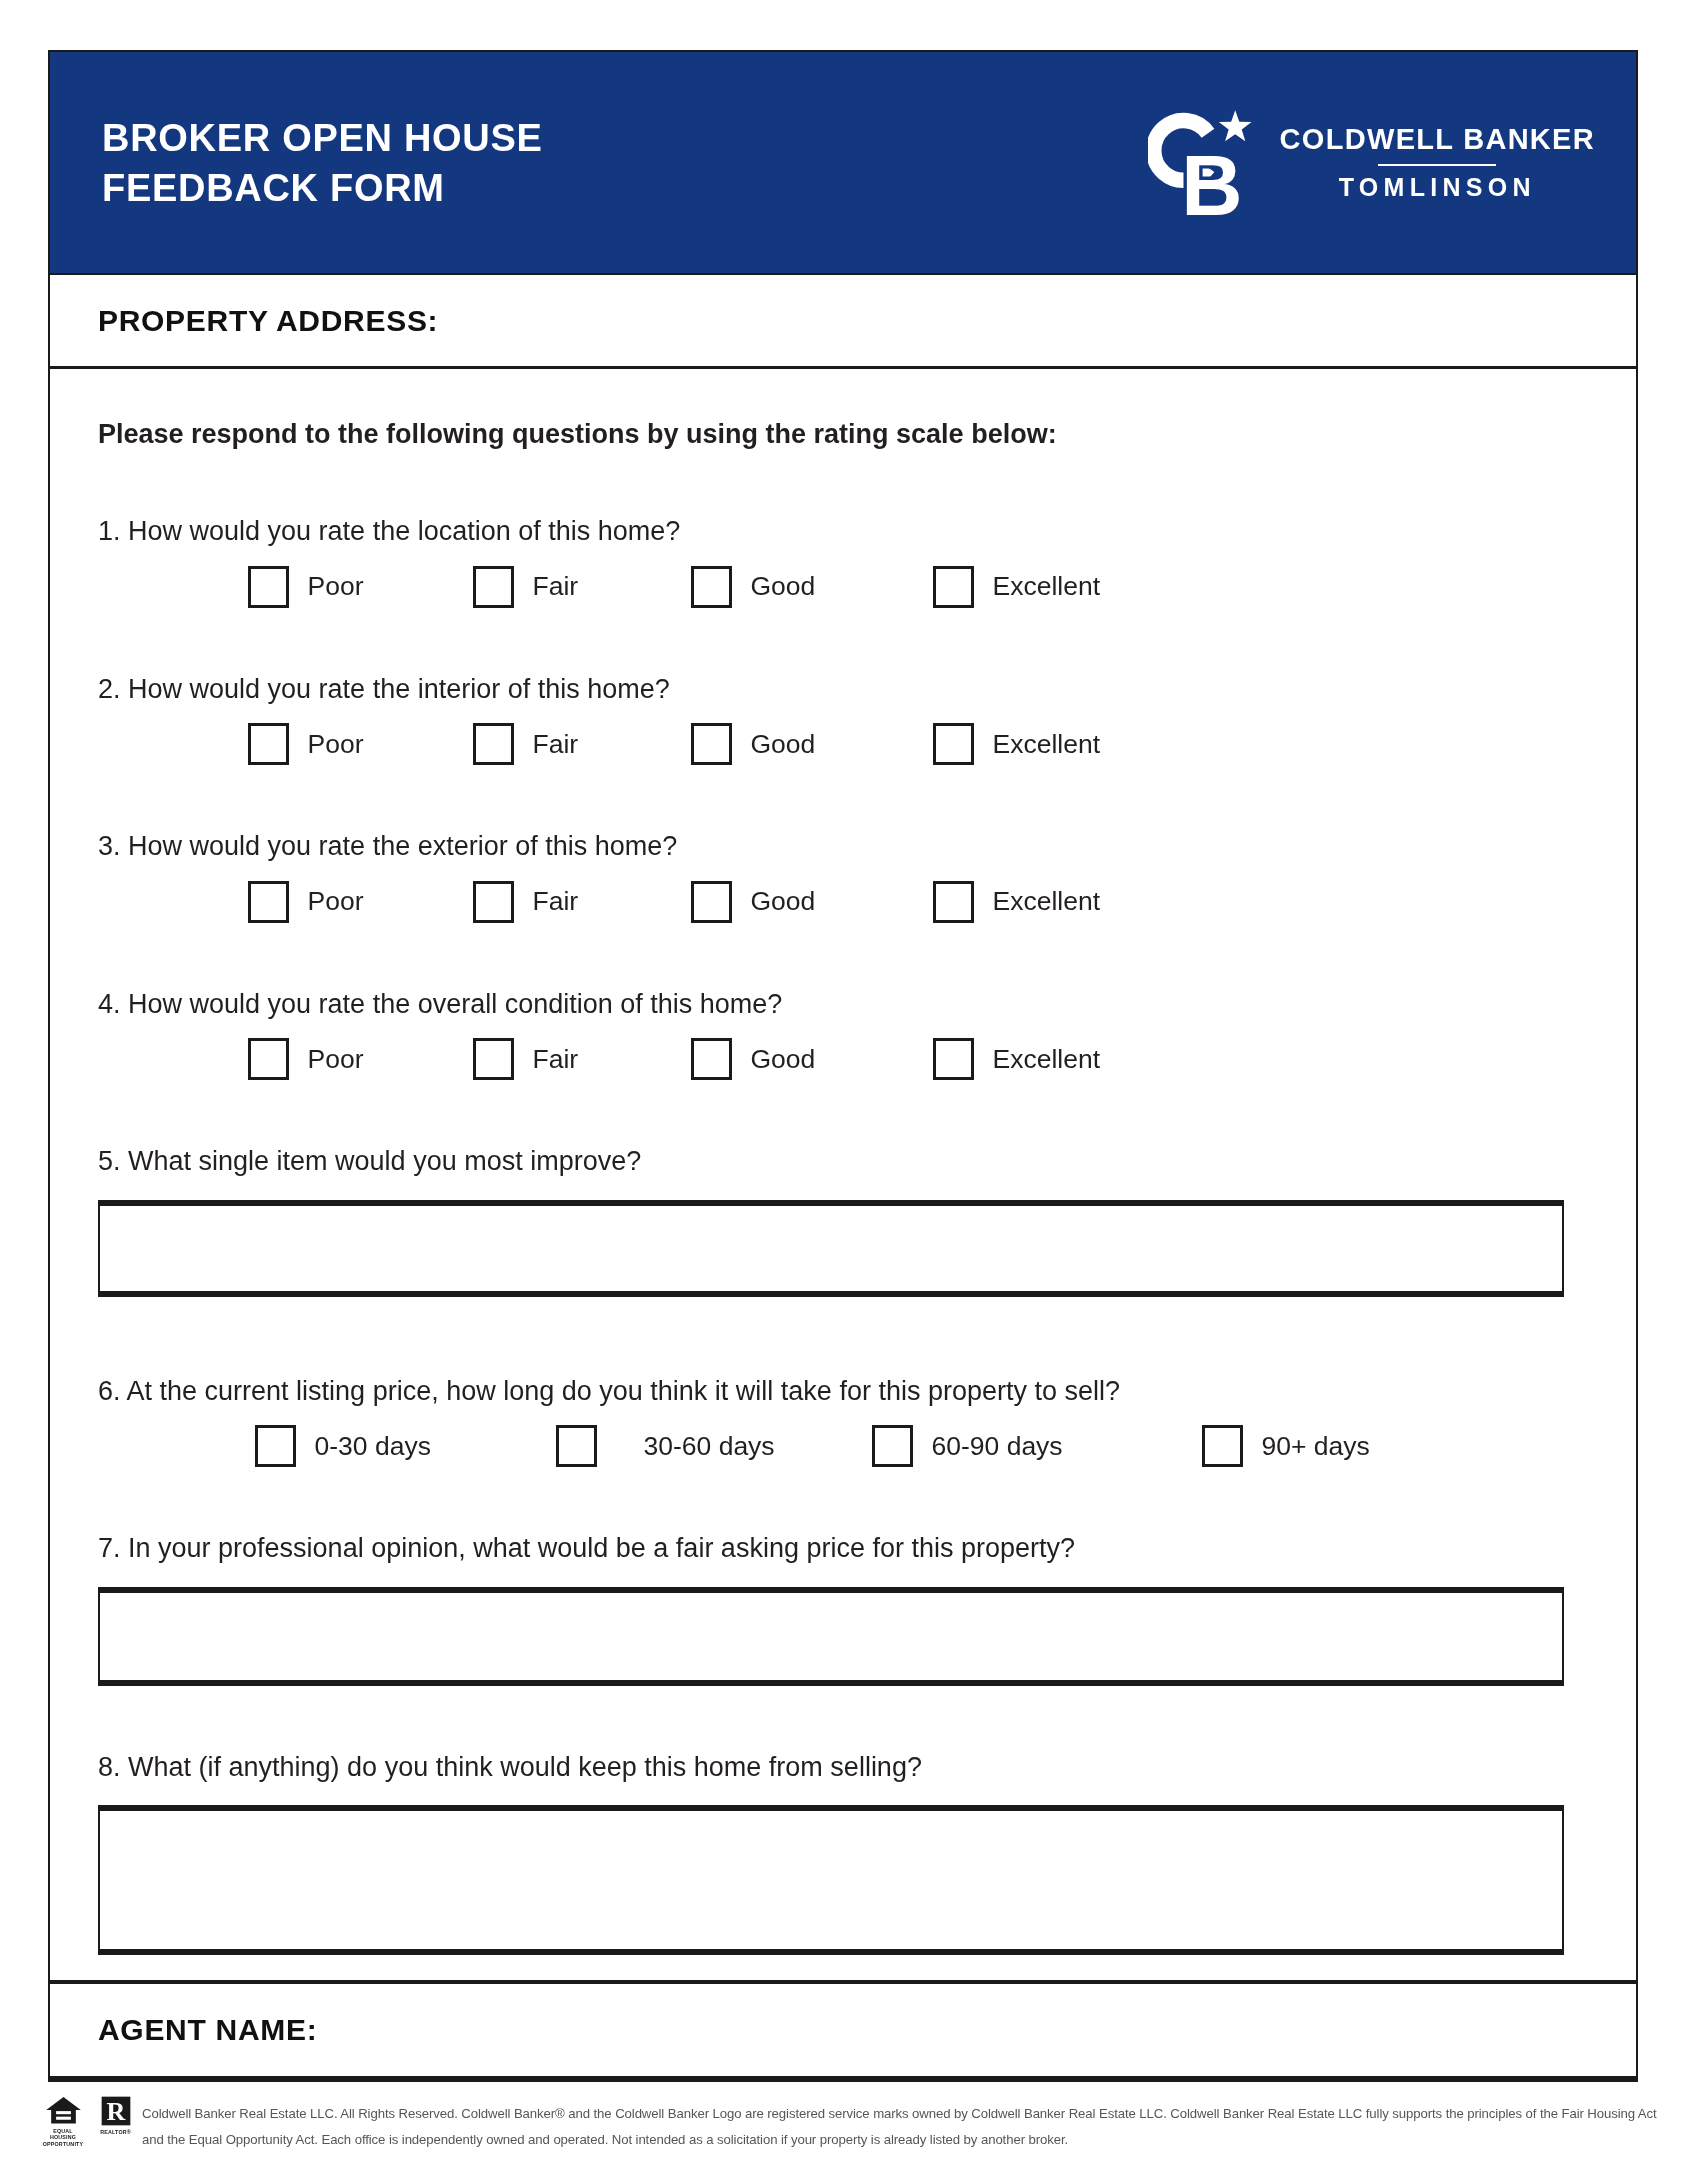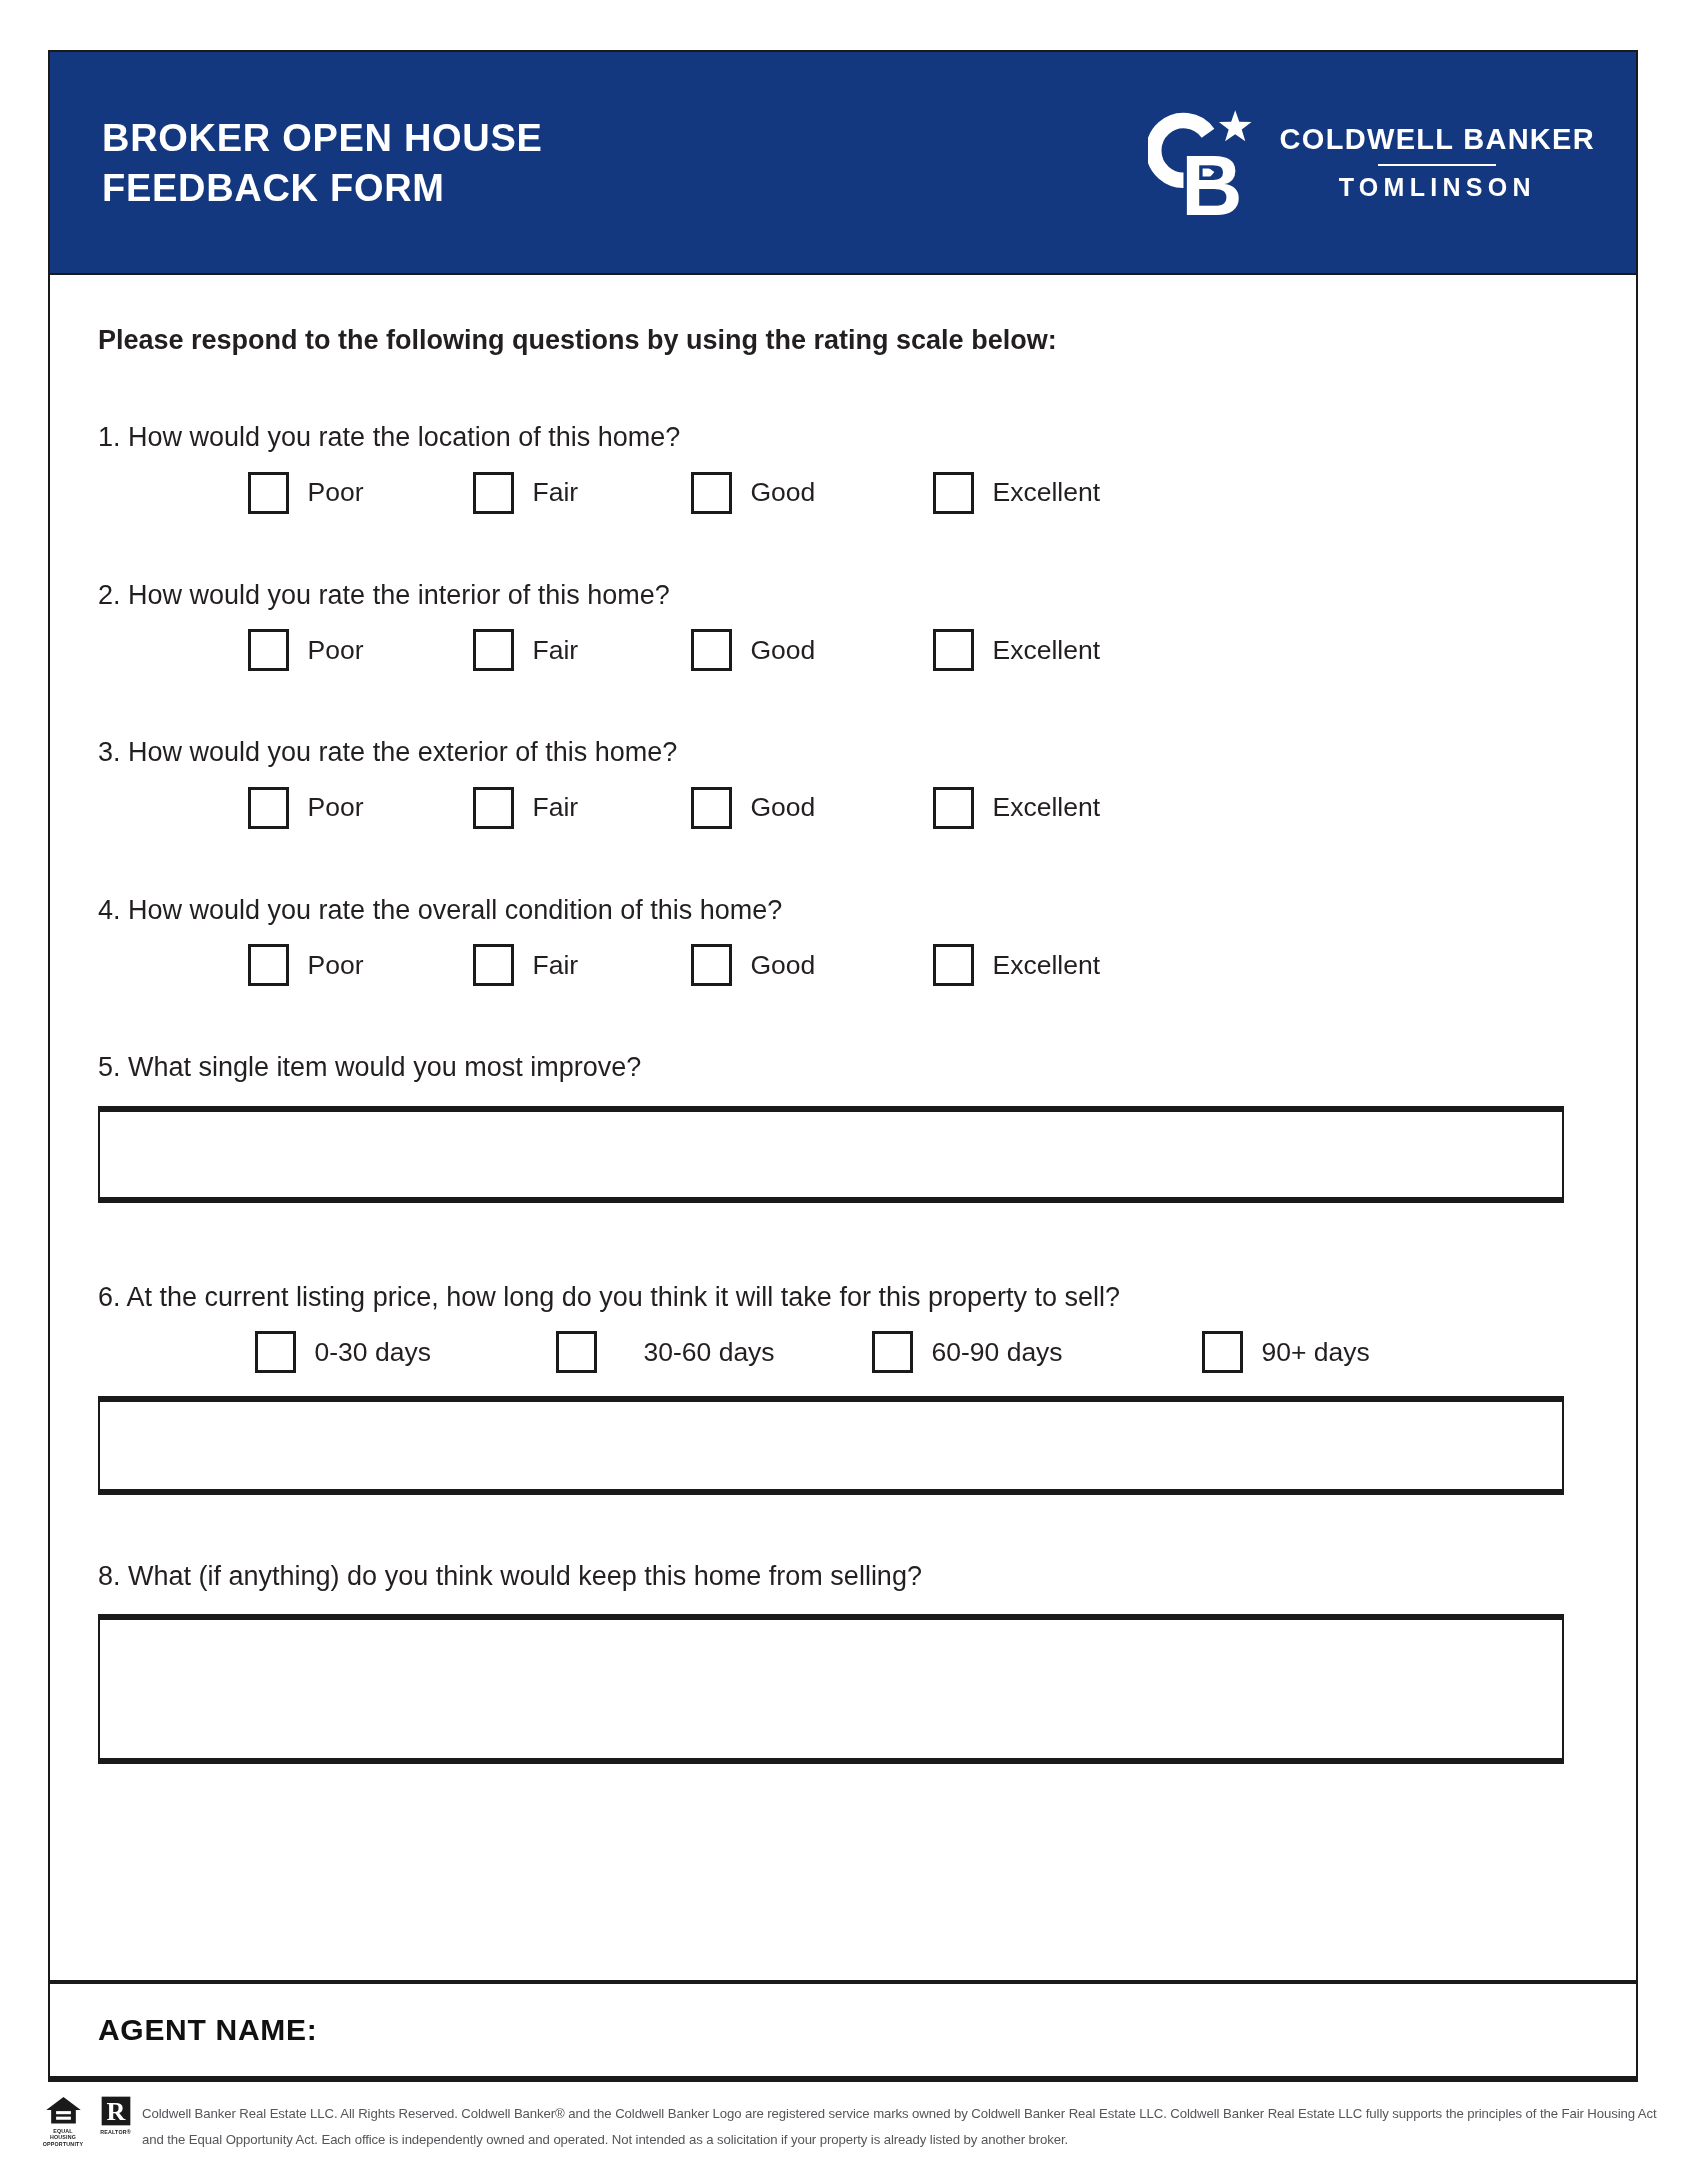--- a/index.html
+++ b/index.html
@@ -106,20 +106,24 @@
           <text x="58" y="190" font-family="Liberation Sans, sans-serif" font-weight="bold" font-size="148" fill="#ffffff" stroke="#14387f" stroke-width="12" paint-order="stroke">B</text>
         </svg>
         <div class="brand-text">
           <div class="brand-name">COLDWELL BANKER</div>
           <div class="brand-rule"></div>
           <div class="brand-sub">TOMLINSON</div>
         </div>
       </div>
     </div>
 
+    <div class="address-row">
+      <div class="field-label">PROPERTY ADDRESS:</div>
+      <div class="fill-line"></div>
+    </div>
 
     <div class="main">
       <div class="intro">Please respond to the following questions by using the rating scale below:</div>
 
       <div>
         <div class="q-text mt-q">1. How would you rate the location of this home?</div>
         <div class="opt-row ratings">
           <div class="opt">
               <span class="checkbox"></span>
               <span class="opt-label">Poor</span>
@@ -226,20 +230,21 @@
               <span class="opt-label">60-90 days</span>
             </div>
           <div class="opt">
               <span class="checkbox"></span>
               <span class="opt-label">90+ days</span>
             </div>
         </div>
       </div>
 
       <div>
+        <div class="q-text mt-q">7. In your professional opinion, what would be a fair asking price for this property?</div>
         <div class="answer-box h-q7"></div>
       </div>
 
       <div>
         <div class="q-text mt-q">8. What (if anything) do you think would keep this home from selling?</div>
         <div class="answer-box h-q8"></div>
       </div>
     </div>
 
     <div class="agent-row">

